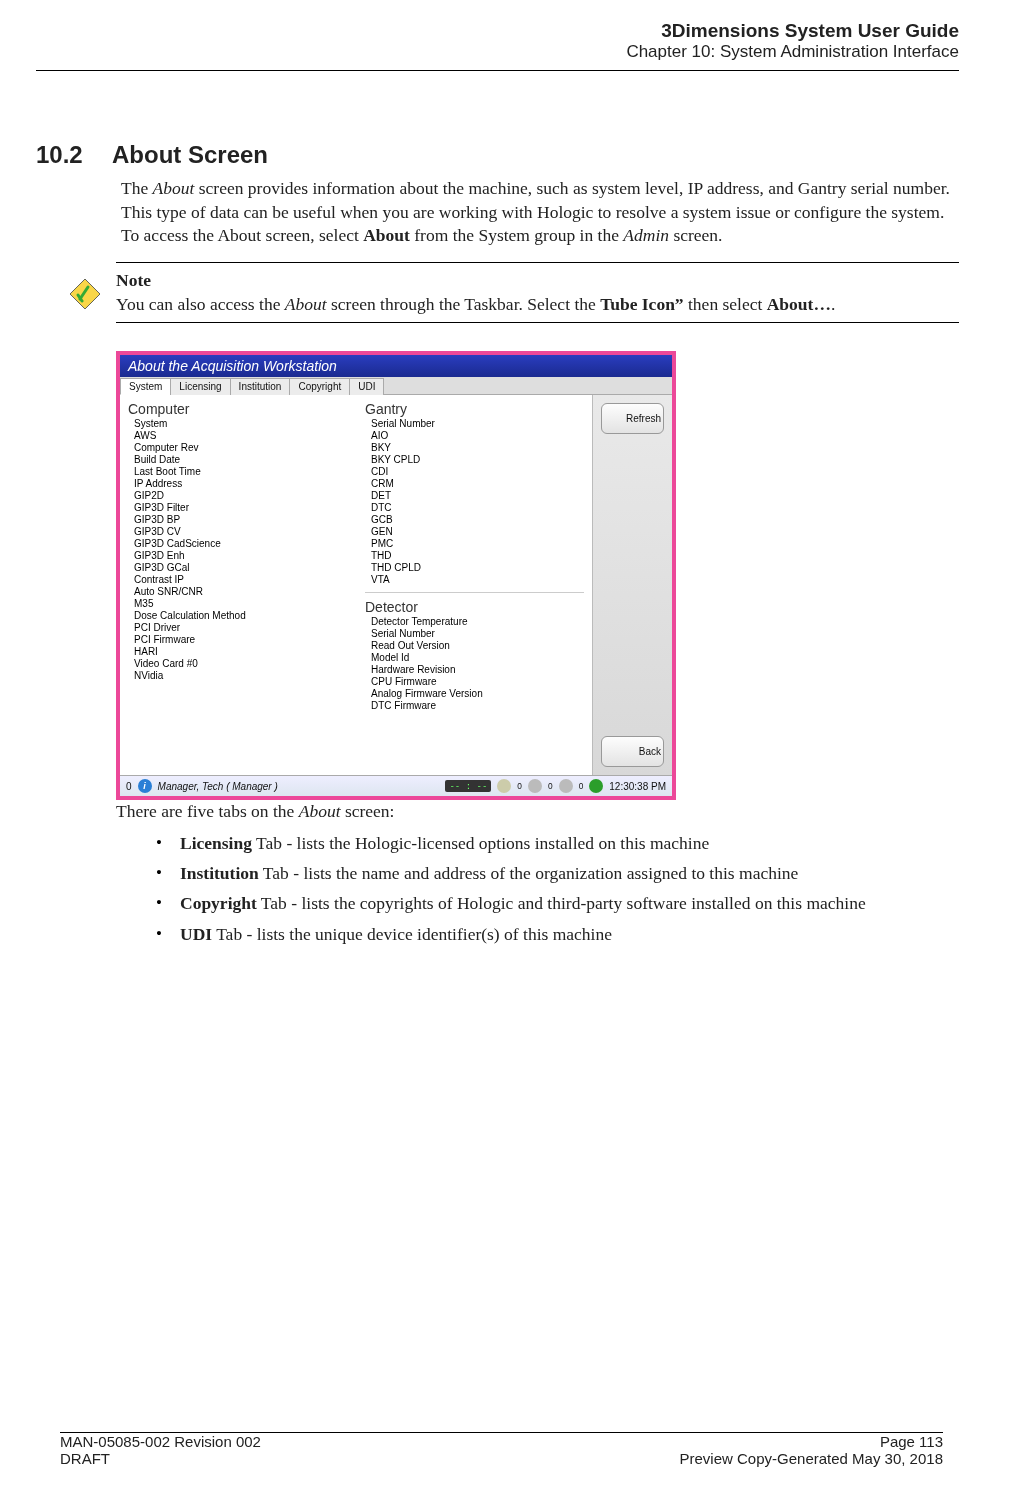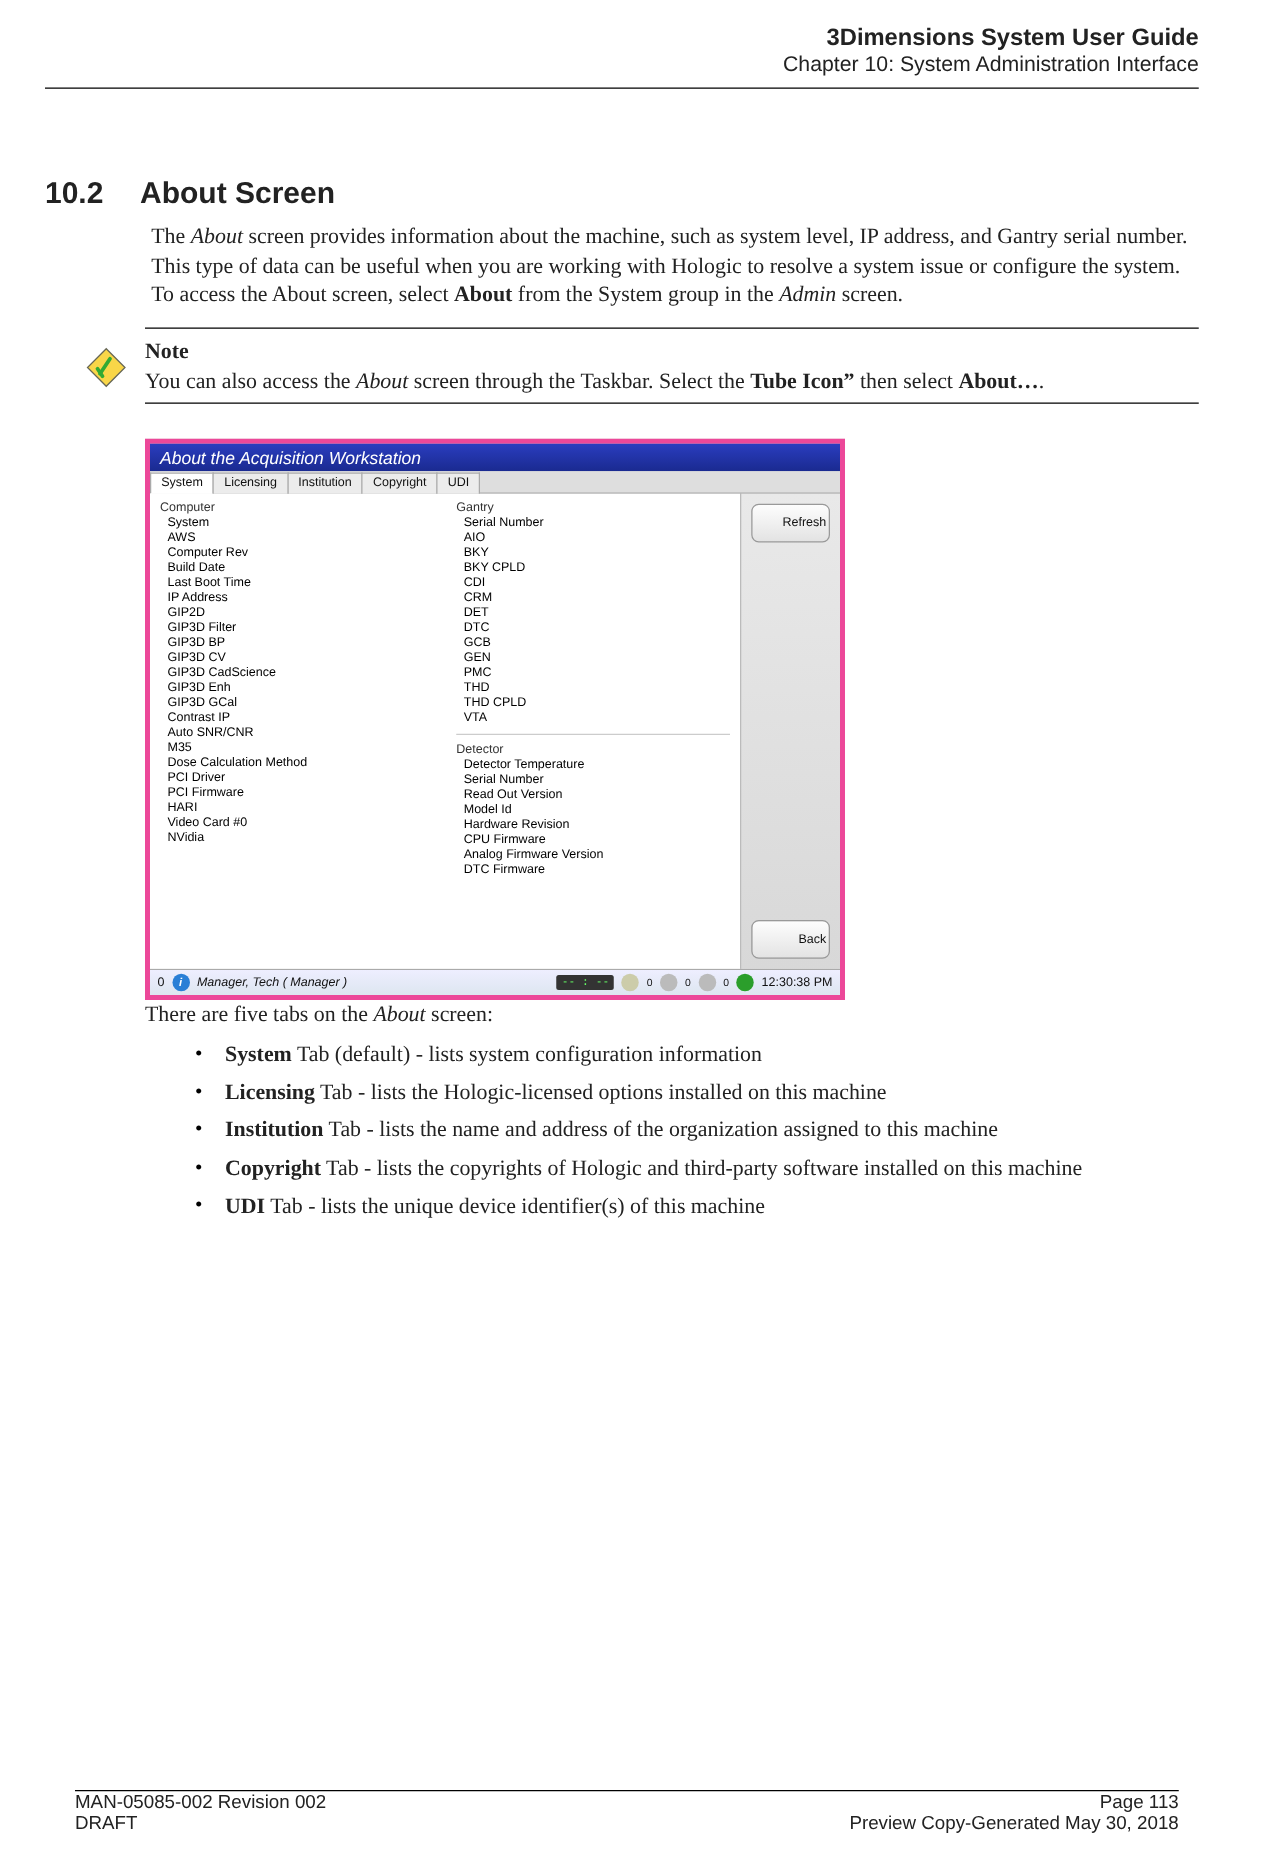--- a/index.html
+++ b/index.html
@@ -78,21 +78,21 @@
 
   .ss-content {
     flex: 1;
     background: #fff;
     padding: 6px 8px;
     display: flex;
     gap: 18px;
     height: 380px;
   }
   .ss-col { flex: 1; }
-  .ss-group-label { font-size: 10px; color: #333; margin-bottom: 1px; }
+  .ss-group-label { font-size: 14px; color: #333; margin-bottom: 1px; }
   .ss-row { display: flex; justify-content: space-between; font-size: 10px; padding: 0 0 1px 6px; }
   .ss-row .k { color: #000; white-space: nowrap; }
   .ss-row .v { color: #bbb; background: transparent; filter: blur(1px); min-width: 40px; text-align: left; margin-left: 8px; white-space: nowrap; overflow: hidden; }
   .ss-sep { border-top: 1px solid #ccc; margin: 6px 0; }
 
   .ss-side {
     width: 80px;
     background: linear-gradient(#e9e9e9, #d8d8d8);
     border-left: 1px solid #bbb;
     padding: 8px;
@@ -415,21 +415,20 @@
       <span>12:30:38 PM</span>
     </div>
   </div>
 
 
   <div class="subtext">
     There are five tabs on the <i>About</i> screen:
   </div>
 
   <ul class="tabs-list" id="tabs-list">
-      <li><b>System</b><span> Tab (default) - lists system configuration information</span></li>
       <li><b>Licensing</b><span> Tab - lists the Hologic-licensed options installed on this machine</span></li>
       <li><b>Institution</b><span> Tab - lists the name and address of the organization assigned to this machine</span></li>
       <li><b>Copyright</b><span> Tab - lists the copyrights of Hologic and third-party software installed on this machine</span></li>
       <li><b>UDI</b><span> Tab - lists the unique device identifier(s) of this machine</span></li>
     </ul>
 
 </div>
 
 <div class="footer">
   <hr class="hr-bottom">

